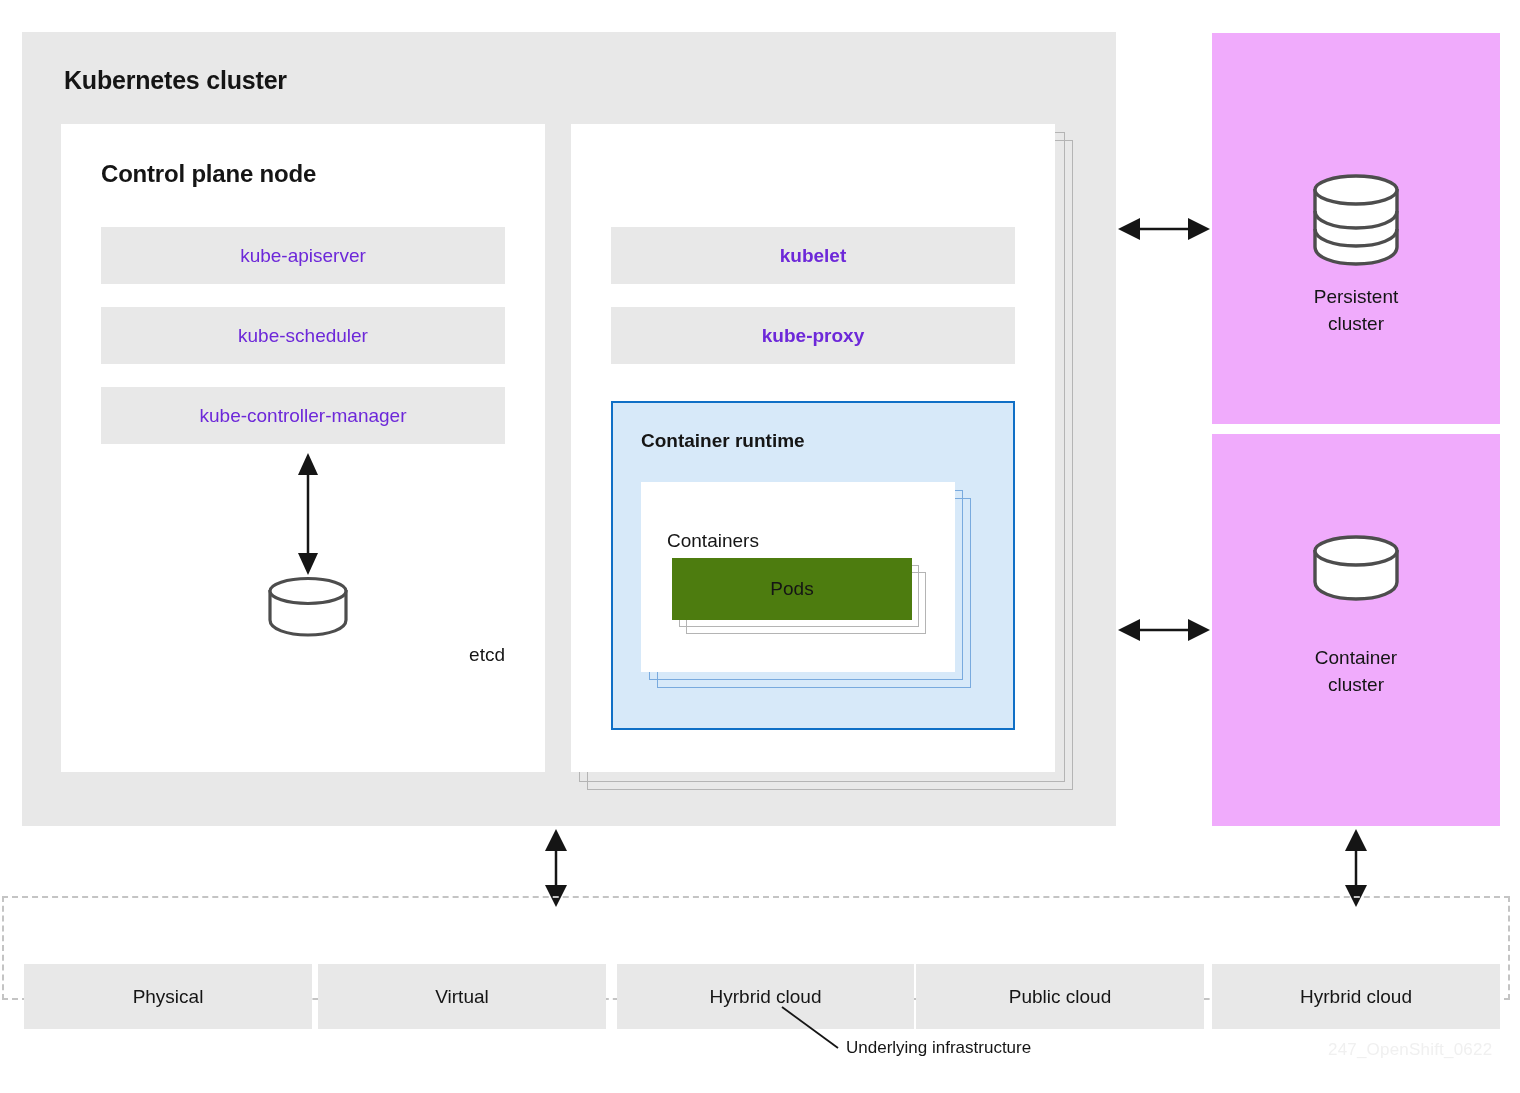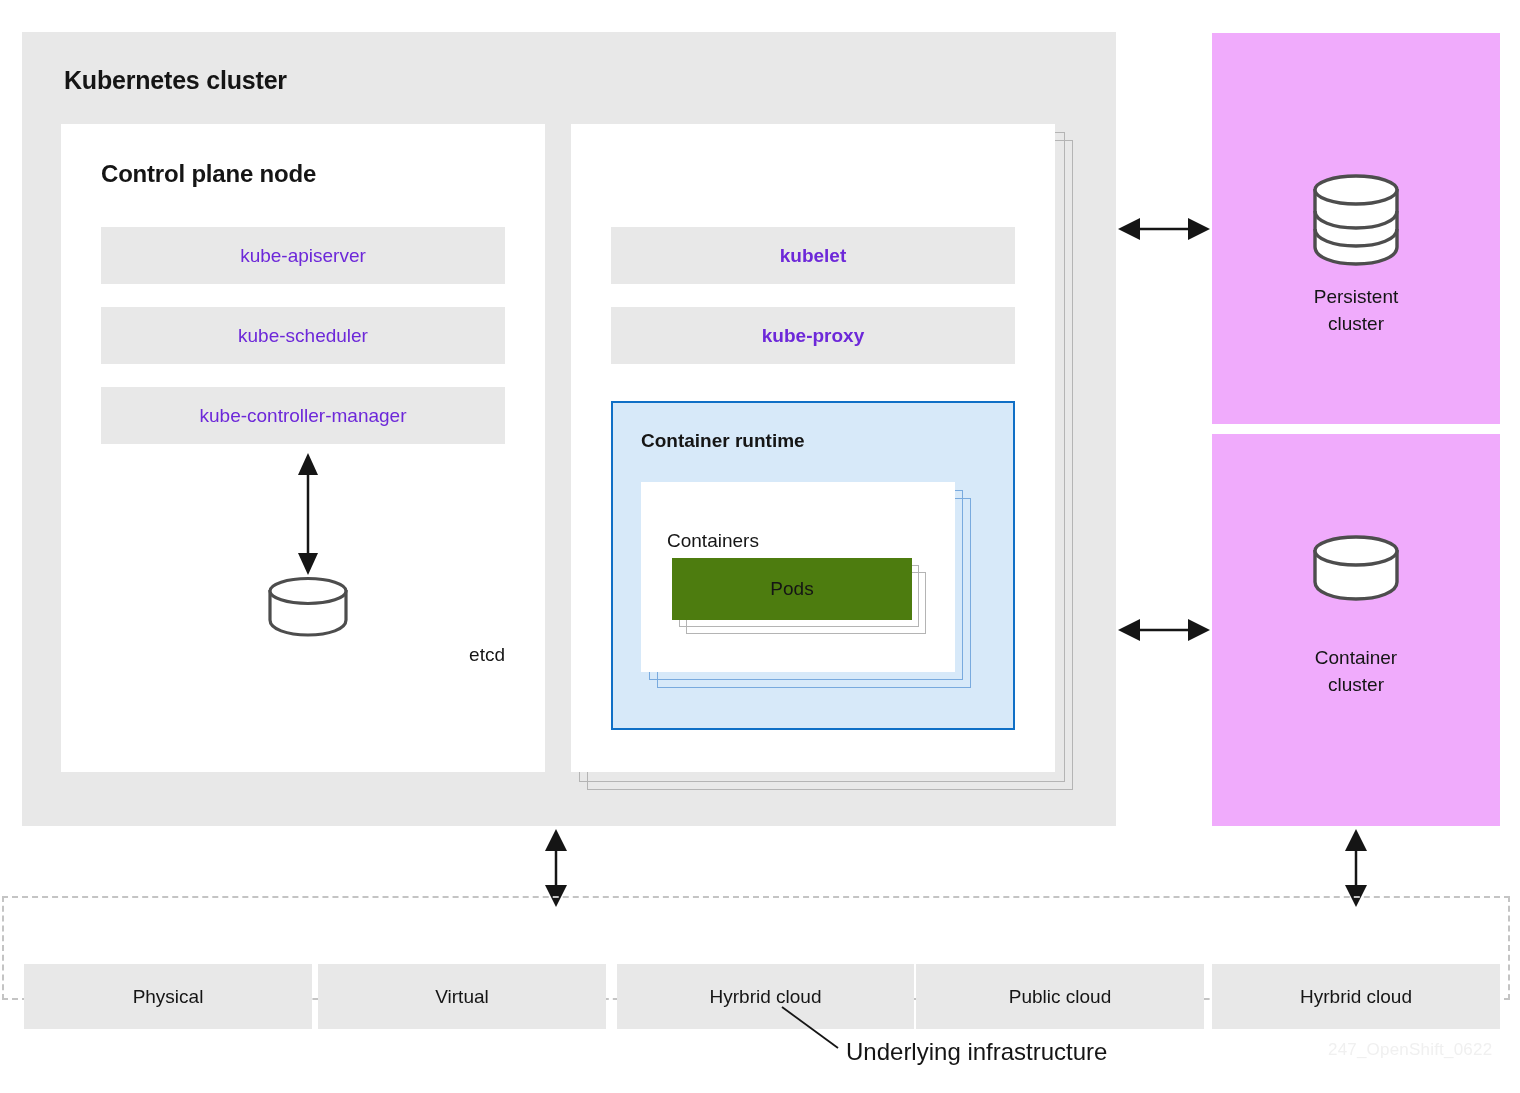--- a/index.html
+++ b/index.html
@@ -290,21 +290,21 @@
     position: absolute;
     left: 780px;
     top: 1005px;
     width: 62px;
     height: 46px;
   }
   .infra-caption {
     position: absolute;
     left: 846px;
     top: 1038px;
-    font-size: 24px;
+    font-size: 17px;
     color: #151515;
   }
 
   .watermark {
     position: absolute;
     left: 1328px;
     top: 1040px;
     font-size: 17px;
     color: #f0f0f0;
     letter-spacing: 0.2px;

